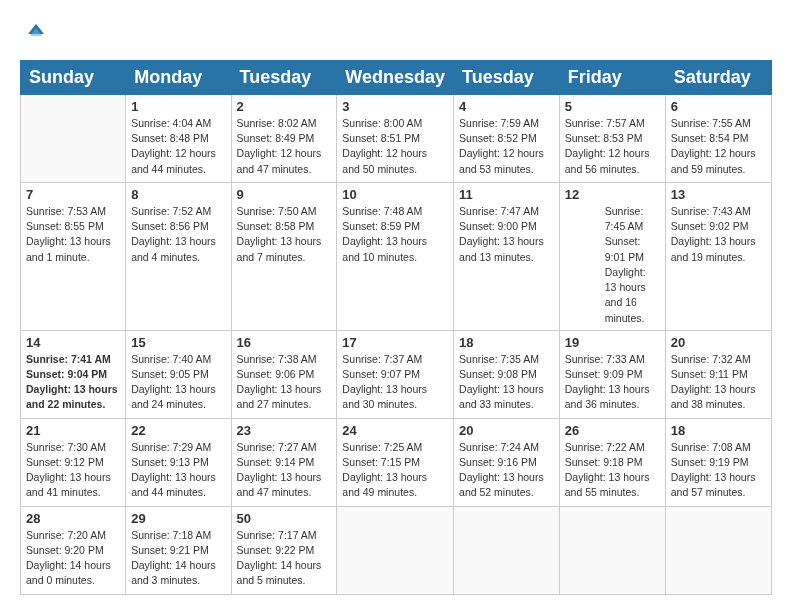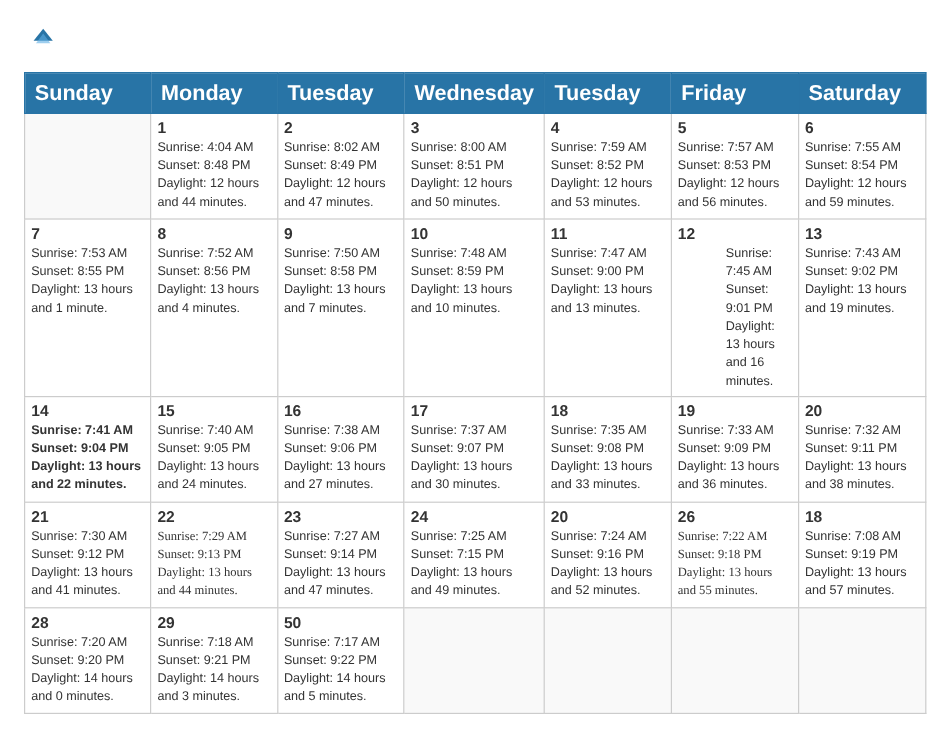--- a/index.html
+++ b/index.html
@@ -267,21 +267,21 @@
       <tr class="week-row">
         <td>
           <div class="day-number">21</div>
           <div class="day-info" style="white-space: pre-line;">Sunrise: 7:30 AM
 Sunset: 9:12 PM
 Daylight: 13 hours
 and 41 minutes.</div>
         </td>
         <td>
           <div class="day-number">22</div>
-          <div class="day-info" style="white-space: pre-line; font-family: Liberation Serif, serif;">Sunrise: 7:29 AM
+          <div class="day-info" style="white-space: pre-line;">Sunrise: 7:29 AM
 Sunset: 9:13 PM
 Daylight: 13 hours
 and 44 minutes.</div>
         </td>
         <td>
           <div class="day-number">23</div>
           <div class="day-info" style="white-space: pre-line;">Sunrise: 7:27 AM
 Sunset: 9:14 PM
 Daylight: 13 hours
 and 47 minutes.</div>
@@ -295,21 +295,21 @@
         </td>
         <td>
           <div class="day-number">20</div>
           <div class="day-info" style="white-space: pre-line;">Sunrise: 7:24 AM
 Sunset: 9:16 PM
 Daylight: 13 hours
 and 52 minutes.</div>
         </td>
         <td>
           <div class="day-number">26</div>
-          <div class="day-info" style="white-space: pre-line; font-family: Liberation Serif, serif;">Sunrise: 7:22 AM
+          <div class="day-info" style="white-space: pre-line;">Sunrise: 7:22 AM
 Sunset: 9:18 PM
 Daylight: 13 hours
 and 55 minutes.</div>
         </td>
         <td>
           <div class="day-number">18</div>
           <div class="day-info" style="white-space: pre-line;">Sunrise: 7:08 AM
 Sunset: 9:19 PM
 Daylight: 13 hours
 and 57 minutes.</div>

